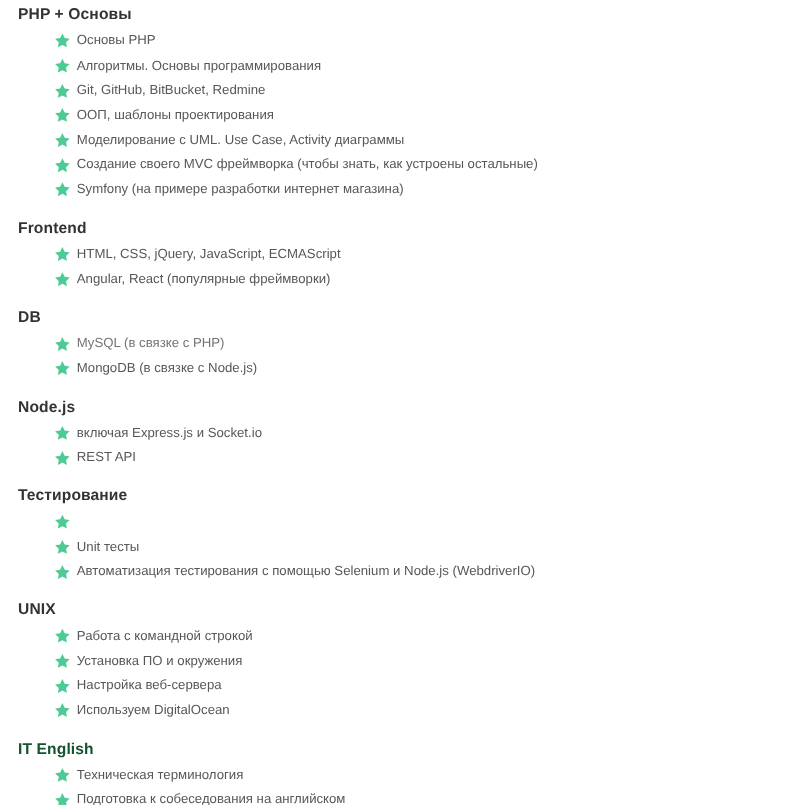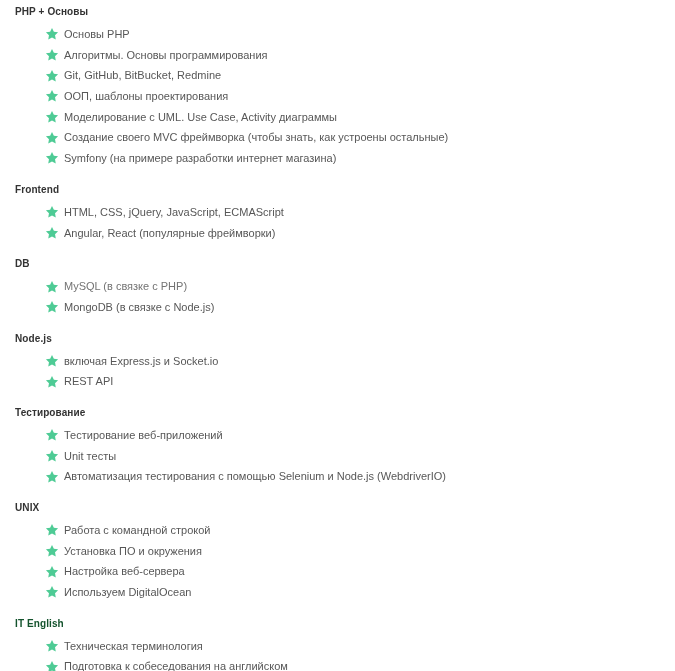--- a/index.html
+++ b/index.html
@@ -19,21 +19,21 @@
   #curriculum {
     padding: 4px 0 0 0;
   }
 
   .section {
     margin: 0;
     padding: 0;
   }
 
   .section-heading {
-    font-size: 10px;
+    font-size: 13px;
     font-weight: bold;
     color: #333333;
     line-height: 16px;
     padding: 0 0 0 15px;
     margin: 0 0 4px 0;
     letter-spacing: 0.1px;
     white-space: nowrap;
   }
 
   .section + .section {
@@ -206,21 +206,21 @@
   </div>
 
   <div class="section">
     <div class="section-heading" style="color: rgb(51, 51, 51);">Тестирование</div>
     <ul class="item-list">
   <li class="item" style="color: rgb(87, 87, 87);">
     <span class="star-icon">
       <svg viewBox="0 0 24 24" aria-hidden="true">
         <path d="M12 1.6l3.2 6.5 7.2 1.05-5.2 5.07 1.23 7.17L12 18.0l-6.43 3.39 1.23-7.17L1.6 9.15l7.2-1.05z" fill="#4ecb95"></path>
       </svg>
-    </span><span class="item-label">Тестирование веб-приложений</span>
+    </span>
   </li>
 
   <li class="item" style="color: rgb(87, 87, 87);">
     <span class="star-icon">
       <svg viewBox="0 0 24 24" aria-hidden="true">
         <path d="M12 1.6l3.2 6.5 7.2 1.05-5.2 5.07 1.23 7.17L12 18.0l-6.43 3.39 1.23-7.17L1.6 9.15l7.2-1.05z" fill="#4ecb95"></path>
       </svg>
     </span><span class="item-label">Unit тесты</span>
   </li>
 

